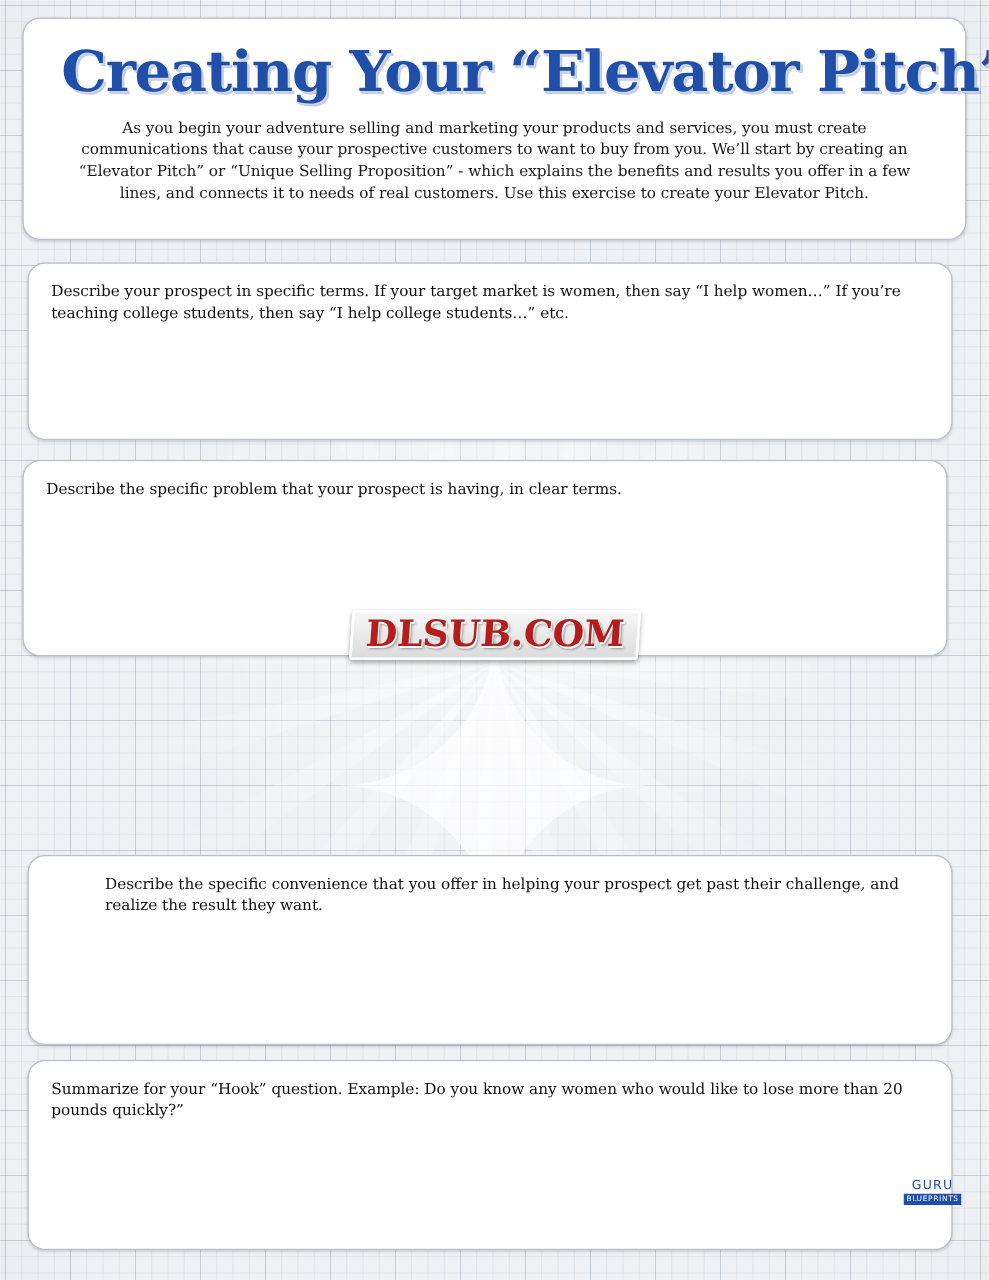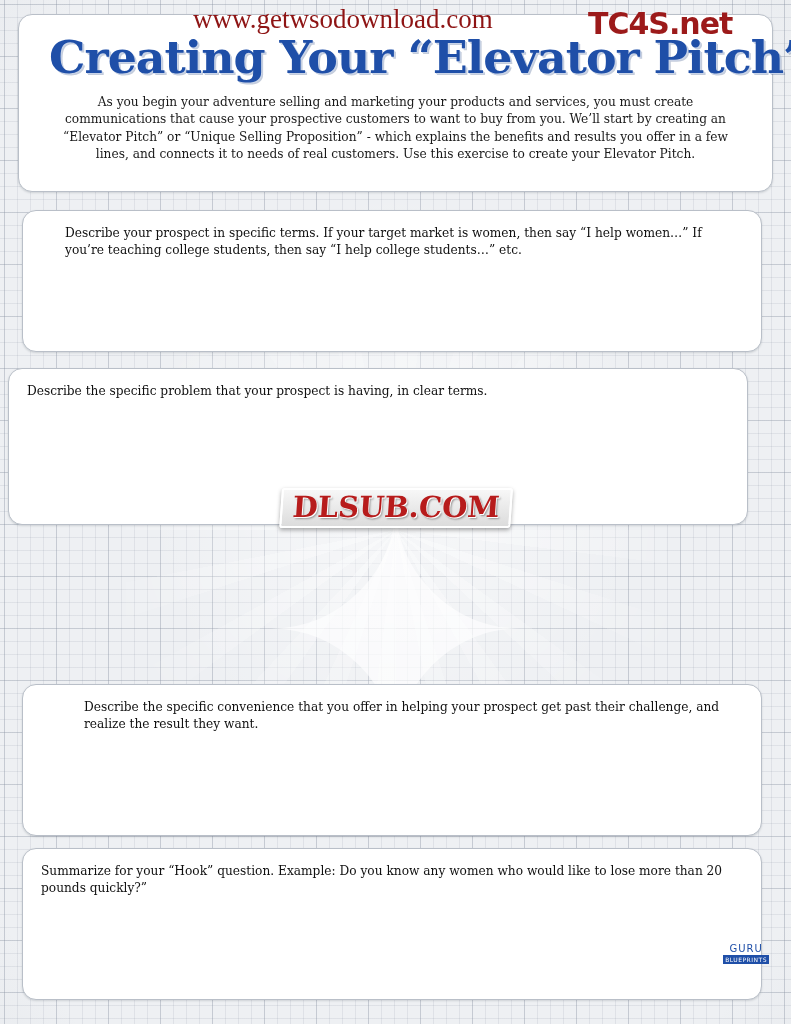--- a/index.html
+++ b/index.html
@@ -126,22 +126,22 @@
   }
 
   
   .prompt {
     font-family: "DejaVu Serif", serif;
     font-size: 12.2px;
     line-height: 1.42;
     color: #111111;
     margin: 4px 4px 0 4px;
   }
-  #q1-card { left: 22px; top: 210px;  width: 740px; height: 142px; padding-left: 24px; }
-  #q2-card { left: 8px; top: 368px;  width: 740px; height: 157px; }
+  #q1-card { left: 22px; top: 210px;  width: 740px; height: 142px; }
+  #q2-card { left: 18px; top: 368px;  width: 740px; height: 157px; }
   #q3-card { left: 22px; top: 535px;  width: 740px; height: 135px; }
   #q4-card { left: 22px; top: 684px;  width: 740px; height: 152px; padding-left: 43px; }
   #q5-card { left: 22px; top: 848px;  width: 740px; height: 152px; }
 
   
   .wm-top {
     position: absolute;
     left: 0;
     top: 0;
     width: 791px;
@@ -275,19 +275,15 @@
       <div class="prompt">Summarize for your “Hook” question. Example:  Do you know any women who would like to lose more than 20 pounds quickly?”</div>
       <div class="answer-area"></div>
     </div>
   </div>
 
   <div class="guru-logo">
     <span class="g1">GURU</span>
     <span class="g2">BLUEPRINTS</span>
   </div>
 
-  <div class="wm-top">
-    <div class="wm-getwso">www.getwsodownload.com</div>
-    <div class="wm-tc4s">TC4S.net</div>
-  </div>
   <div class="wm-dlsub">DLSUB.COM</div>
 
 </div>
 
 </body></html>

